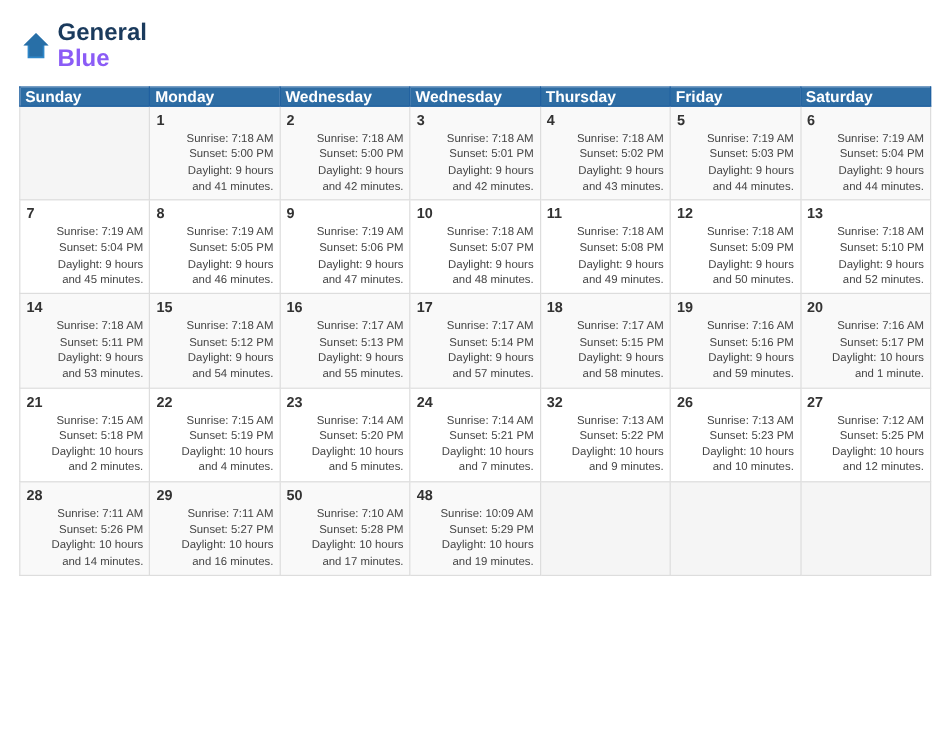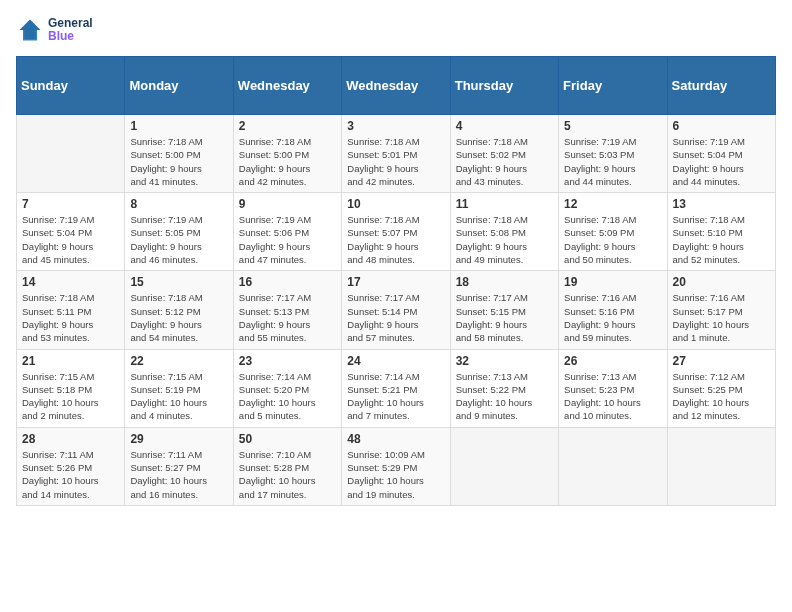--- a/index.html
+++ b/index.html
@@ -15,21 +15,21 @@
       justify-content: space-between;
       align-items: flex-start;
       margin-bottom: 12px;
     }
     .logo {
       display: flex;
       align-items: center;
       gap: 4px;
     }
     .logo-text {
-      font-size: 12px;
+      font-size: 20px;
       font-weight: bold;
       color: #1a3a5c;
       line-height: 1.1;
     }
     .logo-icon {
       width: 28px;
       height: 28px;
     }
     .title-block {
       text-align: right;
@@ -46,21 +46,21 @@
     table {
       width: 100%;
       border-collapse: collapse;
       border: 1px solid #ccc;
     }
     th {
       background-color: #2e6da4;
       color: #fff;
       font-size: 13px;
       font-weight: bold;
-      padding: 21px 4px;
+      padding: 0 4px;
       text-align: left;
       border: 1px solid #2060a0;
     }
     td {
       vertical-align: top;
       padding: 4px 5px;
       font-size: 10px;
       color: #333;
       border: 1px solid #ddd;
       width: calc(100% / 7);
@@ -77,20 +77,21 @@
       font-size: 12px;
       font-weight: bold;
       color: #333;
       display: block;
       margin-bottom: 2px;
     }
     .day-info {
       font-size: 9.5px;
       color: #444;
       line-height: 1.4;
+      text-align: right;
     }
     .empty-cell {
       background: #f5f5f5 !important;
     }
   </style>
 </head>
 <body>
 
 <div class="header">
   <div class="logo">

